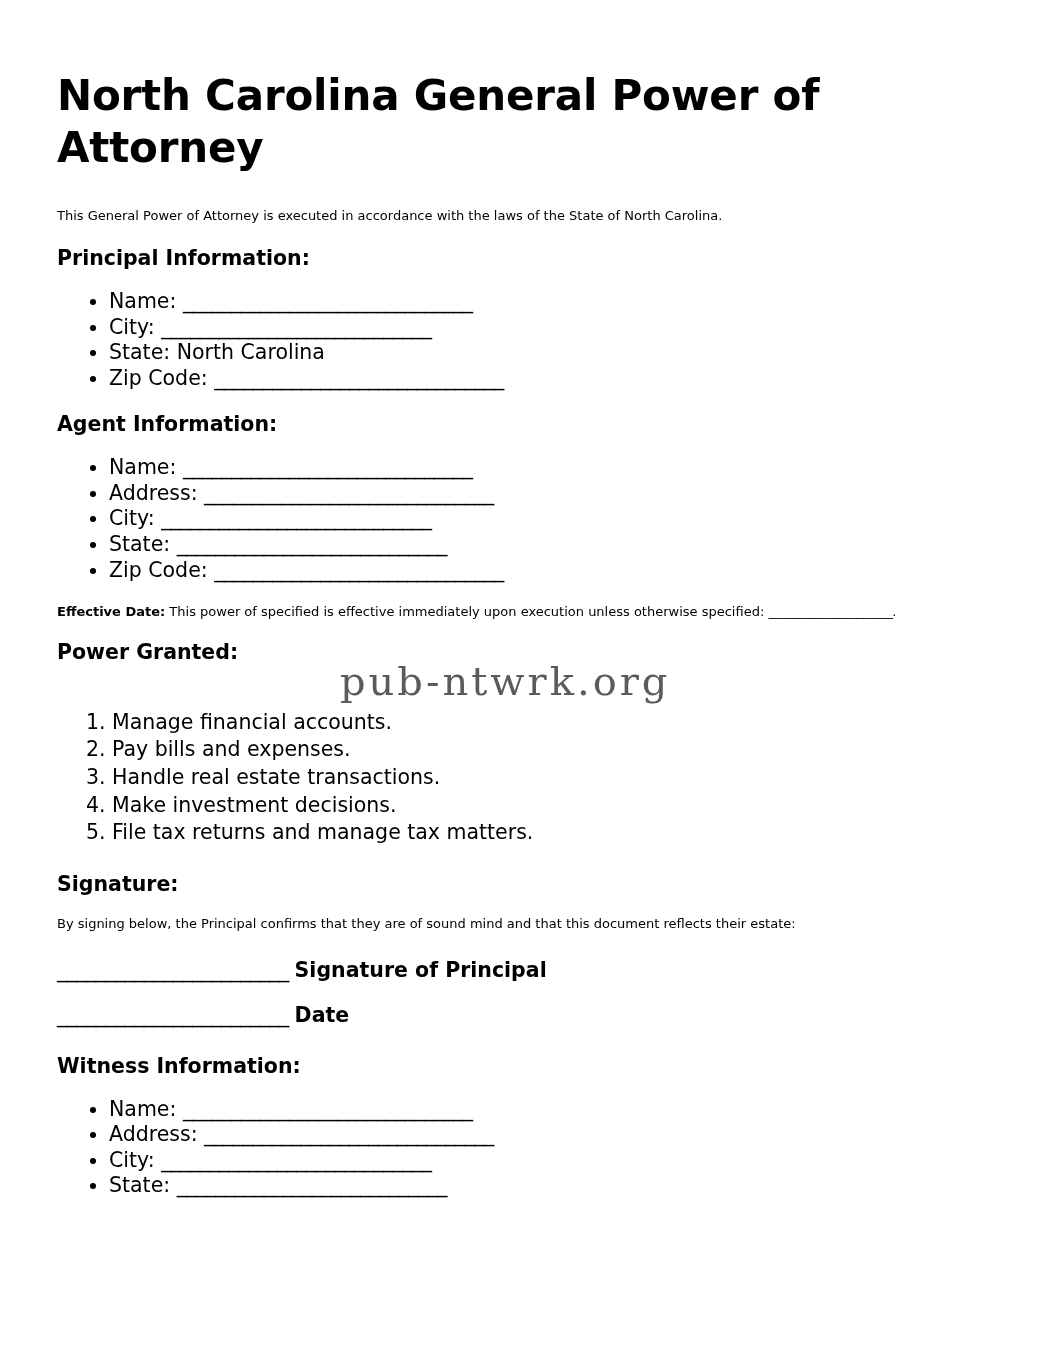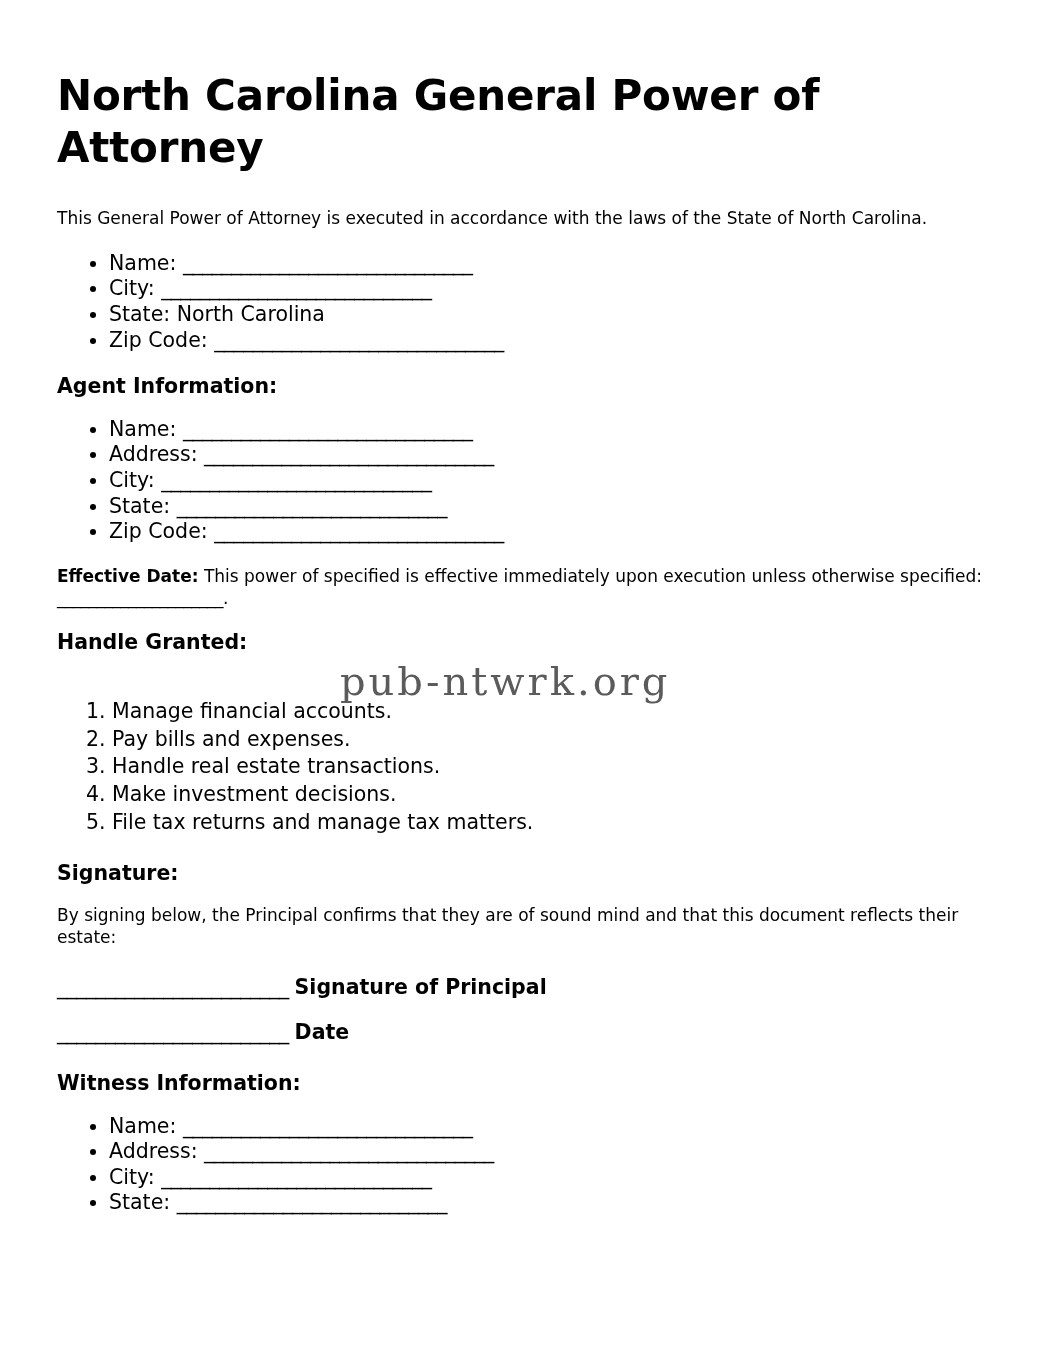--- a/index.html
+++ b/index.html
@@ -29,21 +29,21 @@
     font-size: 42px;
     font-weight: bold;
     line-height: 1.23;
     letter-spacing: -0.2px;
     margin: 0 0 34px 0;
     max-width: 800px;
   }
 
   
   .para {
-    font-size: 17px;
+    font-size: 13px;
     line-height: 1.32;
     margin: 0 0 21px 0;
     max-width: 935px;
   }
   .para.tight {
     margin-bottom: 19px;
   }
   .strong-lead {
     font-weight: bold;
   }
@@ -127,20 +127,21 @@
 <body>
 
 <div class="page">
 
   <div class="watermark">pub-ntwrk.org</div>
 
   <h1 class="doc-title">North Carolina General Power of Attorney</h1>
 
   <p class="para">This General Power of Attorney is executed in accordance with the laws of the State of North Carolina.</p>
 
+  <h2 class="section-heading">Principal Information:</h2>
   <ul class="field-list">
     <li>
       <span>Name:</span>
       <span class="blank">______________________________</span>
     </li>
     <li>
       <span>City:</span>
       <span class="blank">____________________________</span>
     </li>
     <li>
@@ -176,21 +177,21 @@
       <span class="blank">______________________________</span>
     </li>
   </ul>
 
   <p class="para tight">
     <span class="strong-lead">Effective Date:</span>
     <span>This power of specified is effective immediately upon execution unless otherwise specified:</span>
     <span class="blank">_____________________</span><span>.</span>
   </p>
 
-  <h2 class="section-heading">Handle Granted:</h2>
+  <h2 class="section-heading">Power Granted:</h2>
   <ol class="power-list">
     <li>Manage financial accounts.</li>
     <li>Pay bills and expenses.</li>
     <li>Handle real estate transactions.</li>
     <li>Make investment decisions.</li>
     <li>File tax returns and manage tax matters.</li>
   </ol>
 
 
   <h2 class="section-heading gap-before-sig">Signature:</h2>

